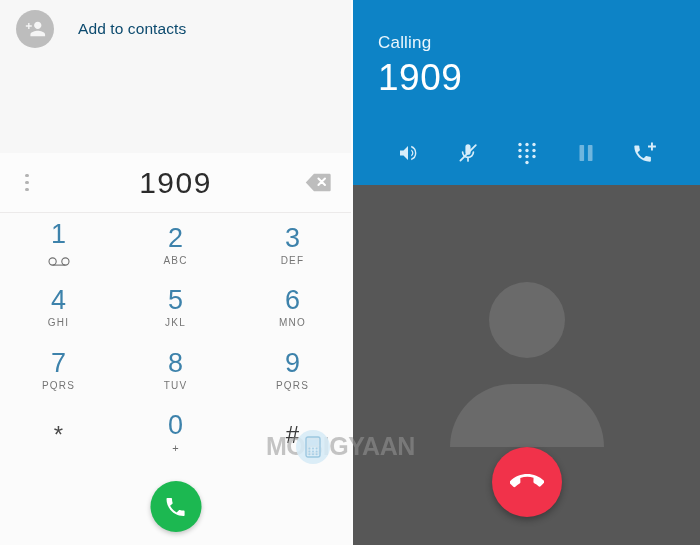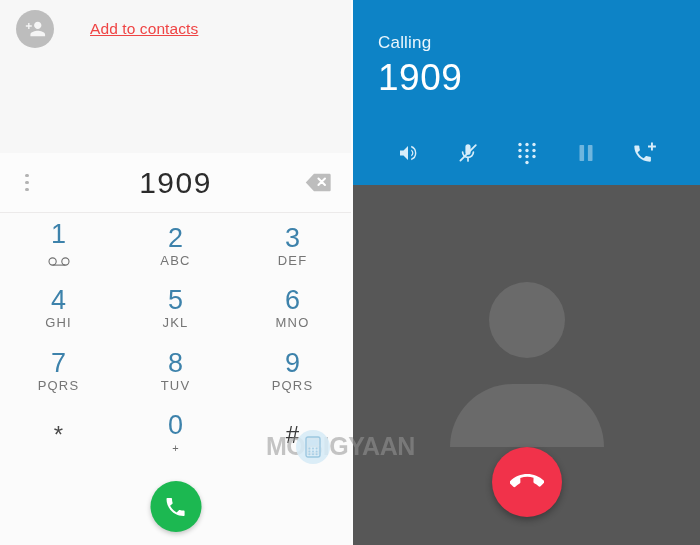--- a/index.html
+++ b/index.html
@@ -25,24 +25,23 @@
     display:flex;align-items:center;
   }
   .avatar-sm{
     width:38px;height:38px;border-radius:50%;
     background:#bdbdbd;
     display:flex;align-items:center;justify-content:center;
     flex:none;
   }
   .avatar-sm svg{display:block;}
   .contact-label{
-    margin-left:36px;
-    font-size:15.5px;color:#ef4444;
+    margin-left:24px;
+    font-size:15.5px;color:#0c4a6e;
     letter-spacing:0.1px;
-    text-decoration:underline;
   }
 
   .number-bar{
     position:absolute;left:0;top:153px;width:351px;height:59px;
     background:#fcfcfc;
     border-bottom:1px solid #eceaea;
   }
   .kebab{
     position:absolute;left:20px;top:50%;transform:translateY(-50%);
     width:14px;height:20px;
@@ -70,21 +69,21 @@
   }
   .key{
     display:flex;flex-direction:column;align-items:center;justify-content:center;
     position:relative;
     cursor:default;
   }
   .key .digit{
     font-size:27px;line-height:28px;color:#3d82ab;font-weight:300;
   }
   .key .sub{
-    font-size:13px;line-height:12px;color:#757575;
+    font-size:10px;line-height:12px;color:#757575;
     letter-spacing:1.2px;margin-top:3px;
   }
   .key .sub.plus{font-size:11px;letter-spacing:0;color:#6d6d6d;}
   .key .star{font-size:24px;color:#4a4a4a;line-height:20px;margin-top:4px;}
   .key .hash{font-size:24px;color:#3a3a3a;line-height:20px;margin-top:4px;font-weight:400;}
   .vm-icon{margin-top:4px;display:block;}
 
   .call-fab{
     position:absolute;left:50%;top:481px;transform:translateX(-50%);
     width:51px;height:51px;border-radius:50%;

